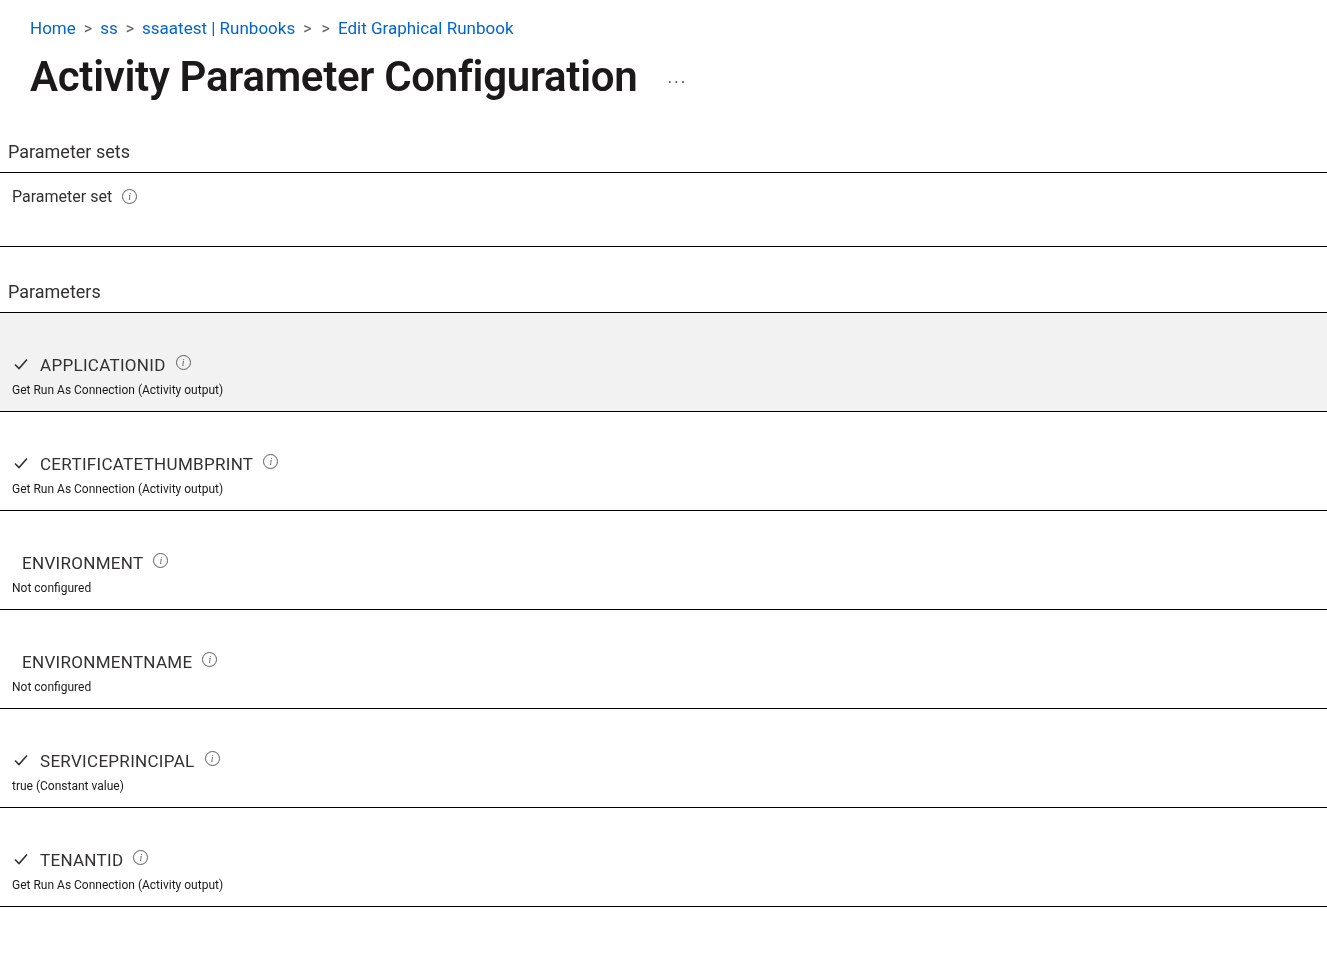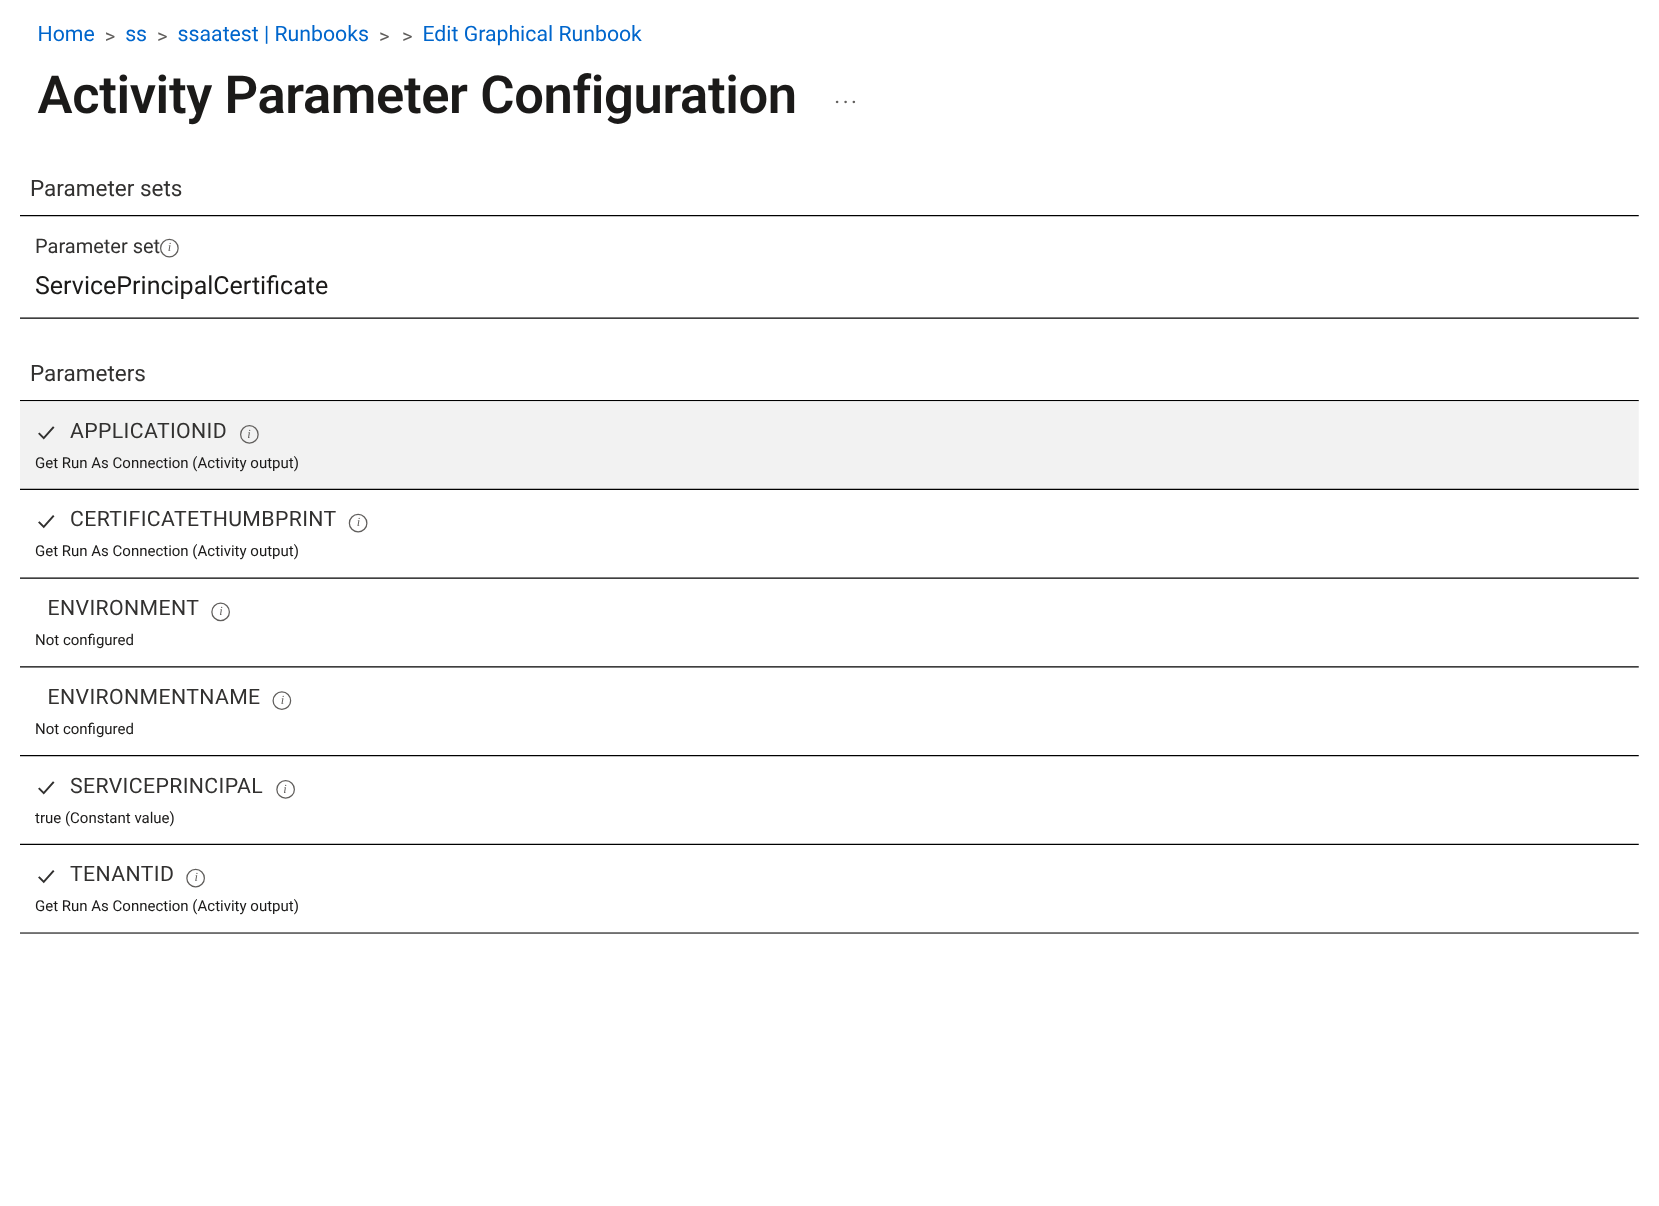--- a/index.html
+++ b/index.html
@@ -52,32 +52,33 @@
       padding: 4px 6px;
       line-height: 1;
     }
     .section-header {
       font-size: 18px;
       color: #323130;
       padding: 12px 8px 10px 8px;
       border-bottom: 1px solid #000;
     }
     .content-pad {
-      padding: 0 16px;
+      padding: 0 0;
     }
     .param-set-block {
       border-bottom: 1px solid #000;
       padding: 14px 12px 14px 12px;
     }
     .label-row {
       display: flex;
-      align-items: flex-end;
+      align-items: center;
+      gap: 10px;
       font-size: 16px;
       color: #323130;
-      margin-bottom: 10px;
+      margin-bottom: 26px;
     }
     .info-icon {
       width: 15px;
       height: 15px;
       border: 1px solid #605e5c;
       border-radius: 50%;
       display: inline-flex;
       align-items: center;
       justify-content: center;
       font-size: 10px;
@@ -97,23 +98,24 @@
     .param-row {
       border-bottom: 1px solid #000;
       padding: 14px 12px 14px 12px;
       cursor: pointer;
     }
     .param-row.highlight {
       background: #f2f2f2;
     }
     .param-name-row {
       display: flex;
-      align-items: flex-end;
+      align-items: flex-start;
       gap: 10px;
       margin-bottom: 8px;
+      margin-top: 28px;
     }
     .check-icon {
       width: 18px;
       height: 18px;
       display: inline-flex;
       align-items: center;
       justify-content: center;
       color: #323130;
     }
     .check-icon svg {
@@ -156,21 +158,20 @@
   <span class="more-btn">...</span>
 </div>
 
 <div class="content-pad">
   <div class="section-header">Parameter sets</div>
   <div class="param-set-block">
     <div class="label-row">
       <span>Parameter set</span>
       <span class="info-icon">i</span>
     </div>
-    <div class="param-set-value">ServicePrincipalCertificate</div>
   </div>
 
   <div class="section-header space-above">Parameters</div>
 
   <div class="param-list" id="param-list">
 
   <div class="param-row highlight">
         <div class="param-name-row">
           <span class="check-icon">
             <svg viewBox="0 0 16 16" fill="none" stroke="currentColor" stroke-width="1.6">

